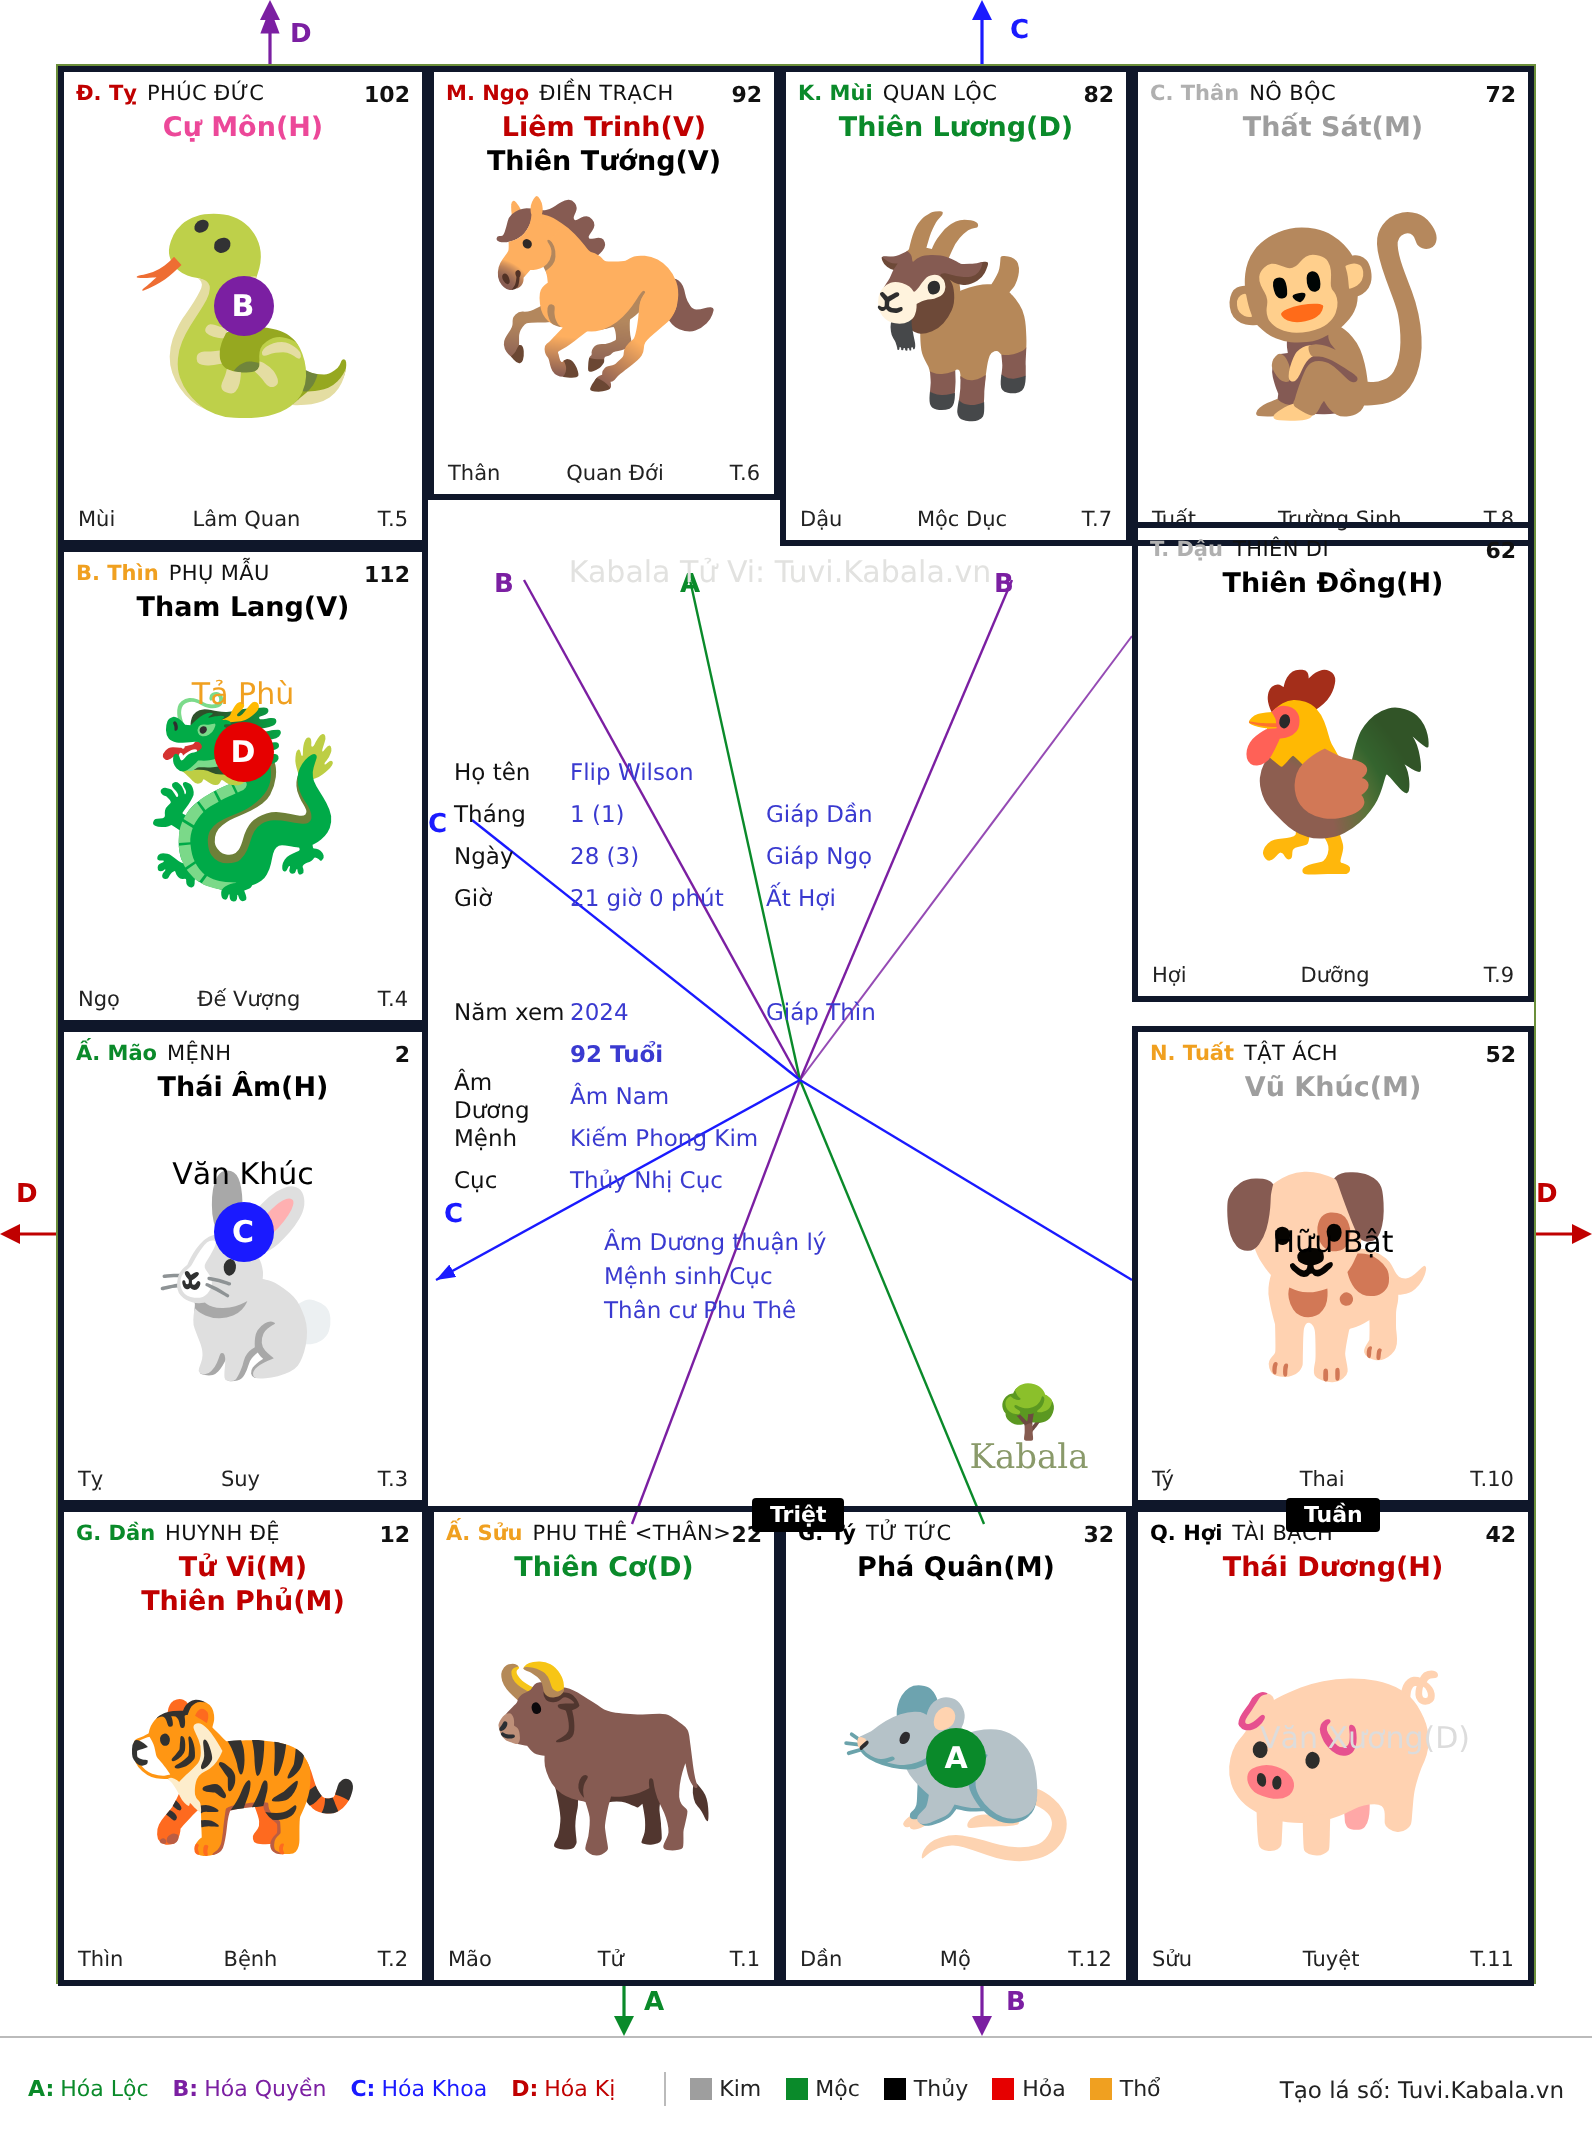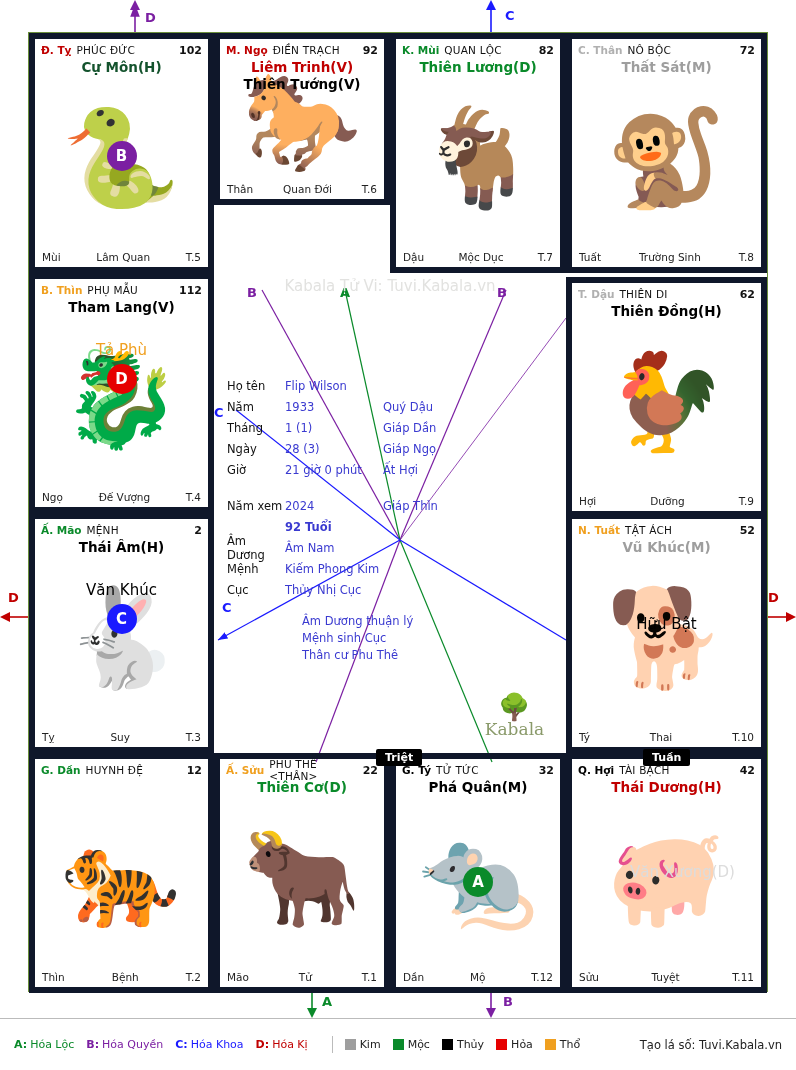--- a/index.html
+++ b/index.html
@@ -10,21 +10,21 @@
     font-size:11px;color:#222;
     position:relative;overflow:hidden;
   }
   .chart{
     position:absolute;left:28px;top:32px;width:740px;height:960px;
     border:1px solid #6b8f3a;
     box-sizing:border-box;
   }
   .cell{
     position:absolute;box-sizing:border-box;
-    border:6px solid #0f172a;
+    border:3px solid #0f172a;
     background:transparent;
     overflow:hidden;
   }
   .cell .top{
     position:absolute;top:3px;left:0;right:0;height:16px;
     display:flex;align-items:center;
     padding:0 6px;box-sizing:border-box;
     font-size:10.5px;
   }
   .cell .chi{font-weight:bold;margin-right:5px;white-space:nowrap;}
@@ -191,31 +191,31 @@
 <div class="chart">
 
   <div class="cell" style="left:0;top:0;width:185px;height:240px;">
     <div class="top">
       <span class="chi" style="color:#c00000">Đ. Tỵ</span>
       <span class="cung">PHÚC ĐỨC</span>
       <span class="num">102</span>
     </div>
     <div class="zodiac">🐍</div>
     <div class="stars">
-      <div style="color:#14532d">Cự Môn(H)</div>
+      <div style="color:#ec4899">Cự Môn(H)</div>
     </div>
     <div class="badge" style="top:102px;background:#7b1fa2;">B</div>
     <div class="bot">
       <span>Mùi</span>
       <span class="b-mid">Lâm Quan</span>
       <span>T.5</span>
     </div>
   </div>
 
-  <div class="cell" style="left:185px;top:0;width:176px;height:172px;">
+  <div class="cell" style="left:185px;top:0;width:176px;height:217px;">
     <div class="top">
       <span class="chi" style="color:#c00000">M. Ngọ</span>
       <span class="cung">ĐIỀN TRẠCH</span>
       <span class="num">92</span>
     </div>
     <div class="zodiac">🐎</div>
     <div class="stars">
       <div style="color:#c00000">Liêm Trinh(V)</div>
       <div style="color:#000">Thiên Tướng(V)</div>
     </div>
@@ -272,21 +272,21 @@
     </div>
     <div class="midstar" style="top:62px;color:#f0a020;">Tả Phù</div>
     <div class="badge" style="top:85px;background:#e60000;">D</div>
     <div class="bot">
       <span>Ngọ</span>
       <span class="b-mid">Đế Vượng</span>
       <span>T.4</span>
     </div>
   </div>
 
-  <div class="cell" style="left:537px;top:244px;width:201px;height:240px;padding-left:48px;">
+  <div class="cell" style="left:537px;top:228px;width:201px;height:240px;padding-left:48px;">
     <div class="top">
       <span class="chi" style="color:#b0b0b0">T. Dậu</span>
       <span class="cung">THIÊN DI</span>
       <span class="num">62</span>
     </div>
     <div class="zodiac">🐓</div>
     <div class="stars">
       <div style="color:#000">Thiên Đồng(H)</div>
     </div>
     <div class="bot">
@@ -333,20 +333,24 @@
     </div>
   </div>
 
   <div class="cell" style="left:0;top:720px;width:185px;height:240px;">
     <div class="top">
       <span class="chi" style="color:#0a8a2a">G. Dần</span>
       <span class="cung">HUYNH ĐỆ</span>
       <span class="num">12</span>
     </div>
     <div class="zodiac">🐅</div>
+    <div class="stars">
+      <div style="color:#c00000">Tử Vi(M)</div>
+      <div style="color:#c00000">Thiên Phủ(M)</div>
+    </div>
     <div class="bot">
       <span>Thìn</span>
       <span class="b-mid">Bệnh</span>
       <span>T.2</span>
     </div>
   </div>
 
   <div class="cell" style="left:185px;top:720px;width:176px;height:240px;">
     <div class="top">
       <span class="chi" style="color:#f0a020">Ấ. Sửu</span>
@@ -401,25 +405,20 @@
   </div>
 
   <div class="center" style="left:185px;top:240px;width:352px;height:480px;">
     <div class="wm1">Kabala Tử Vi: Tuvi.Kabala.vn</div>
 
     <div class="info">
       <div class="row">
         <span class="lbl">Họ tên</span>
         <span class="v1">Flip Wilson</span>
         <span class="v2"></span>
-      </div>
-      <div class="row">
-        <span class="lbl">Năm</span>
-        <span class="v1">1933</span>
-        <span class="v2">Quý Dậu</span>
       </div>
       <div class="row">
         <span class="lbl">Tháng</span>
         <span class="v1">1  (1)</span>
         <span class="v2">Giáp Dần</span>
       </div>
       <div class="row">
         <span class="lbl">Ngày</span>
         <span class="v1">28  (3)</span>
         <span class="v2">Giáp Ngọ</span>

